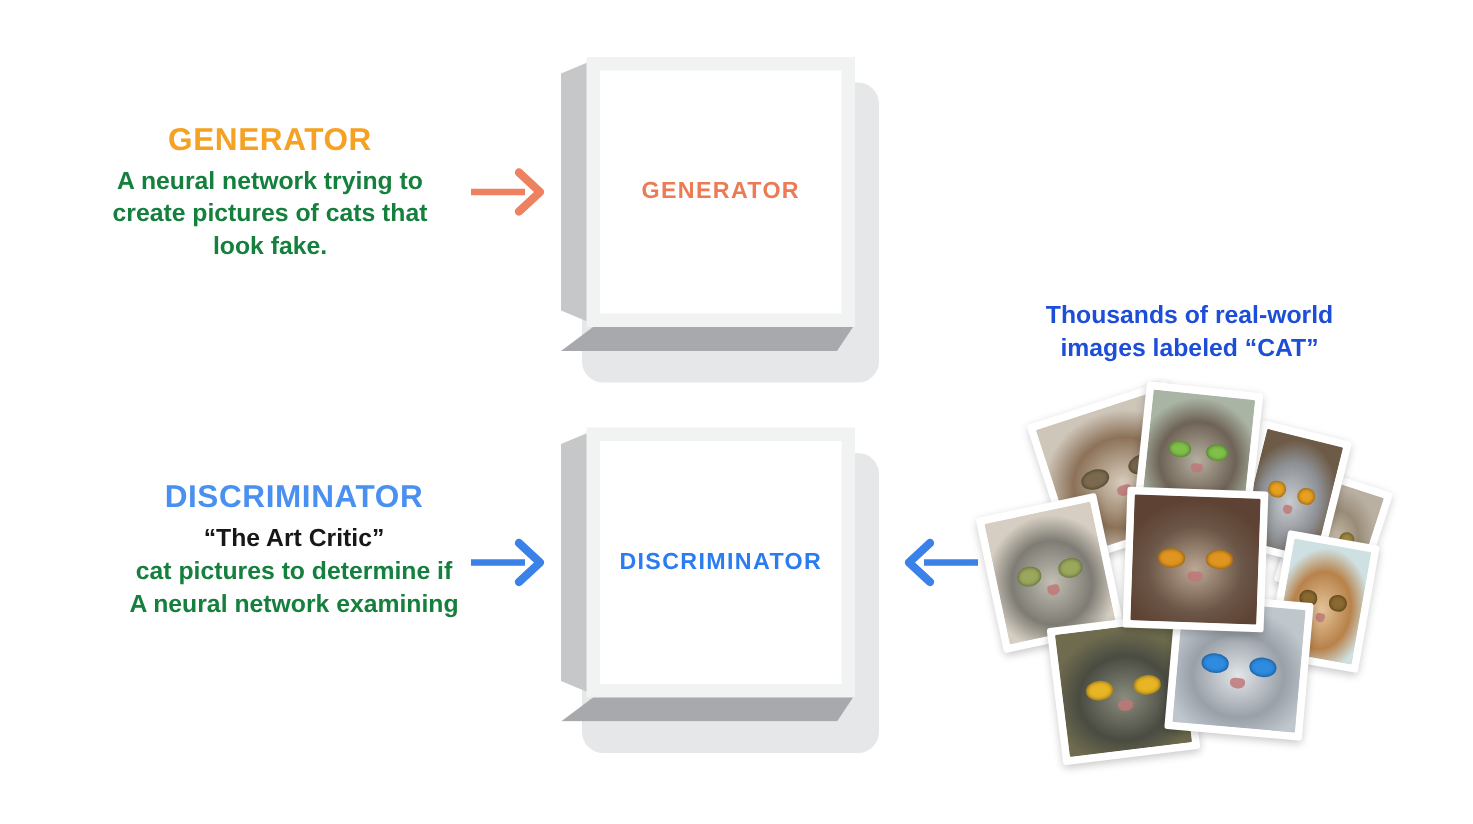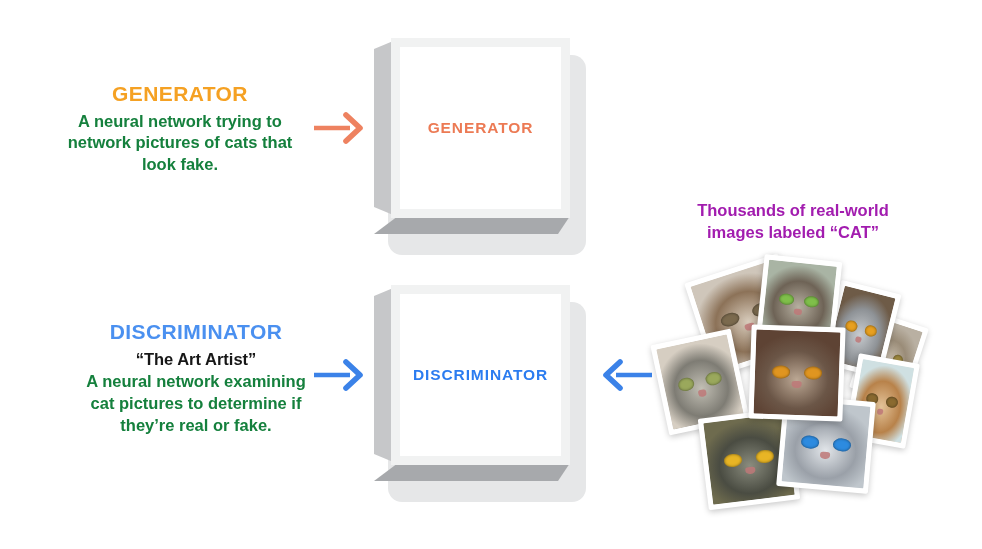--- a/index.html
+++ b/index.html
@@ -117,21 +117,21 @@
 
   
   #collage-caption {
     position: absolute;
     left: 672px;
     top: 200px;
     width: 242px;
     text-align: center;
     font-size: 16.5px;
     font-weight: bold;
-    color: #a21caf;
+    color: #1d4ed8;
     line-height: 1.33;
   }
 
   
   #collage {
     position: absolute;
     left: 655px;
     top: 258px;
     width: 250px;
     height: 250px;
@@ -172,30 +172,29 @@
   }
 </style>
 </head>
 <body>
 
 <div class="canvas">
 
   <div class="desc-block" id="generator-desc">
     <div class="desc-title generator">GENERATOR</div>
     <div class="desc-body">A neural network trying to</div>
-    <div class="desc-body">network pictures of cats that</div>
+    <div class="desc-body">create pictures of cats that</div>
     <div class="desc-body">look fake.</div>
   </div>
 
   <div class="desc-block" id="discriminator-desc">
     <div class="desc-title discriminator">DISCRIMINATOR</div>
-    <div class="desc-sub">“The Art Artist”</div>
+    <div class="desc-sub">“The Art Critic”</div>
+    <div class="desc-body">cat pictures to determine if</div>
     <div class="desc-body">A neural network examining</div>
-    <div class="desc-body">cat pictures to determine if</div>
-    <div class="desc-body">they’re real or fake.</div>
   </div>
 
   <div class="arrow" id="arrow-gen">
     <svg width="58" height="40" viewBox="0 0 58 40">
       <line x1="2" y1="20" x2="38" y2="20" stroke="#EE8260" stroke-width="4.4" stroke-linecap="butt"></line>
       <polyline points="34,7 48,20 34,33" fill="none" stroke="#EE8260" stroke-width="5.6" stroke-linecap="round" stroke-linejoin="round"></polyline>
     </svg>
   </div>
 
   <div class="arrow" id="arrow-disc">

